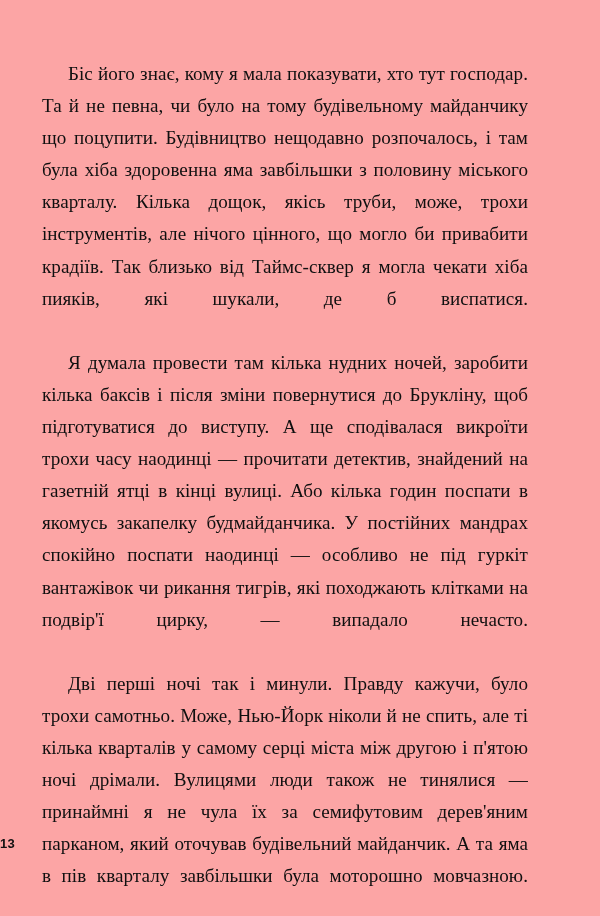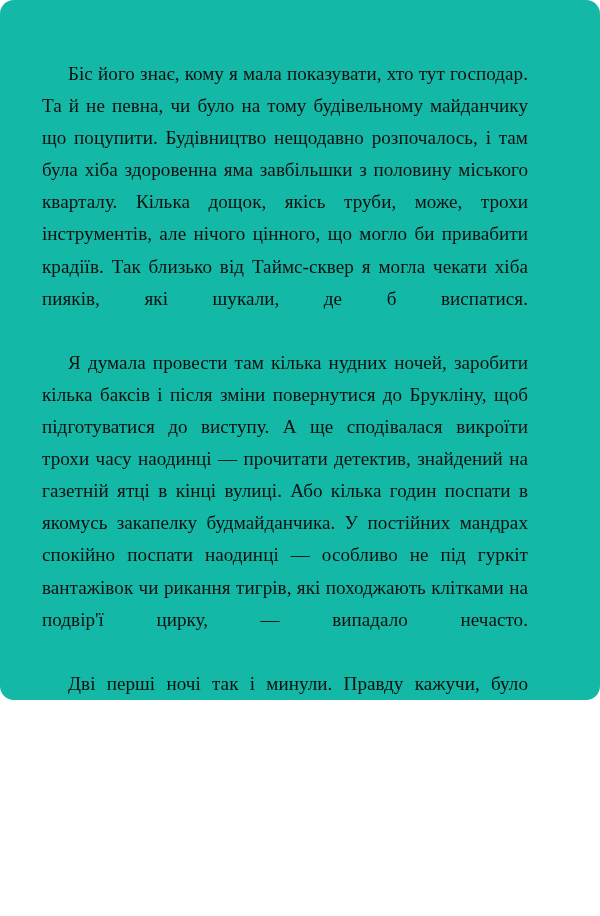--- a/index.html
+++ b/index.html
@@ -9,25 +9,24 @@
   }
 
   body {
     font-family: "Liberation Serif", "DejaVu Serif", serif;
     color: #0d0d0d;
   }
 
   .page {
     position: relative;
     width: 600px;
-    height: 700px;
-    background: #14b8a6;
+    height: 916px;
+    background: #fca5a5;
     overflow: hidden;
     box-sizing: border-box;
-    border-radius: 14px;
   }
 
   .text-block {
     position: absolute;
     left: 42px;
     top: 58px;
     width: 486px;
   }
 
   .para {

